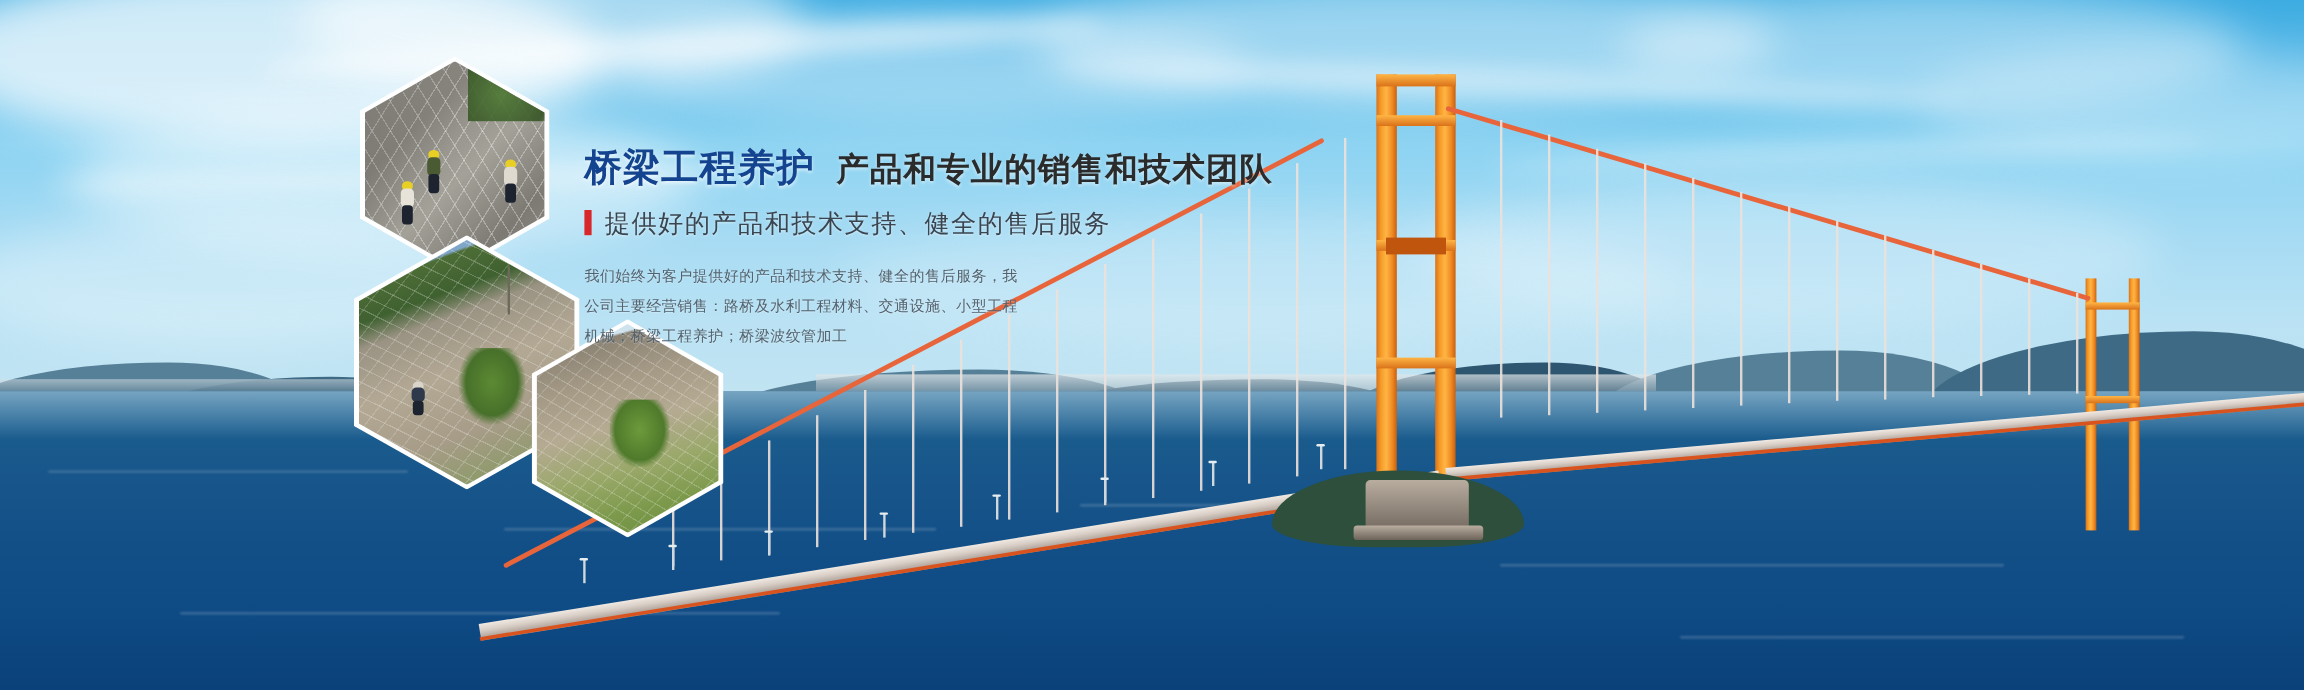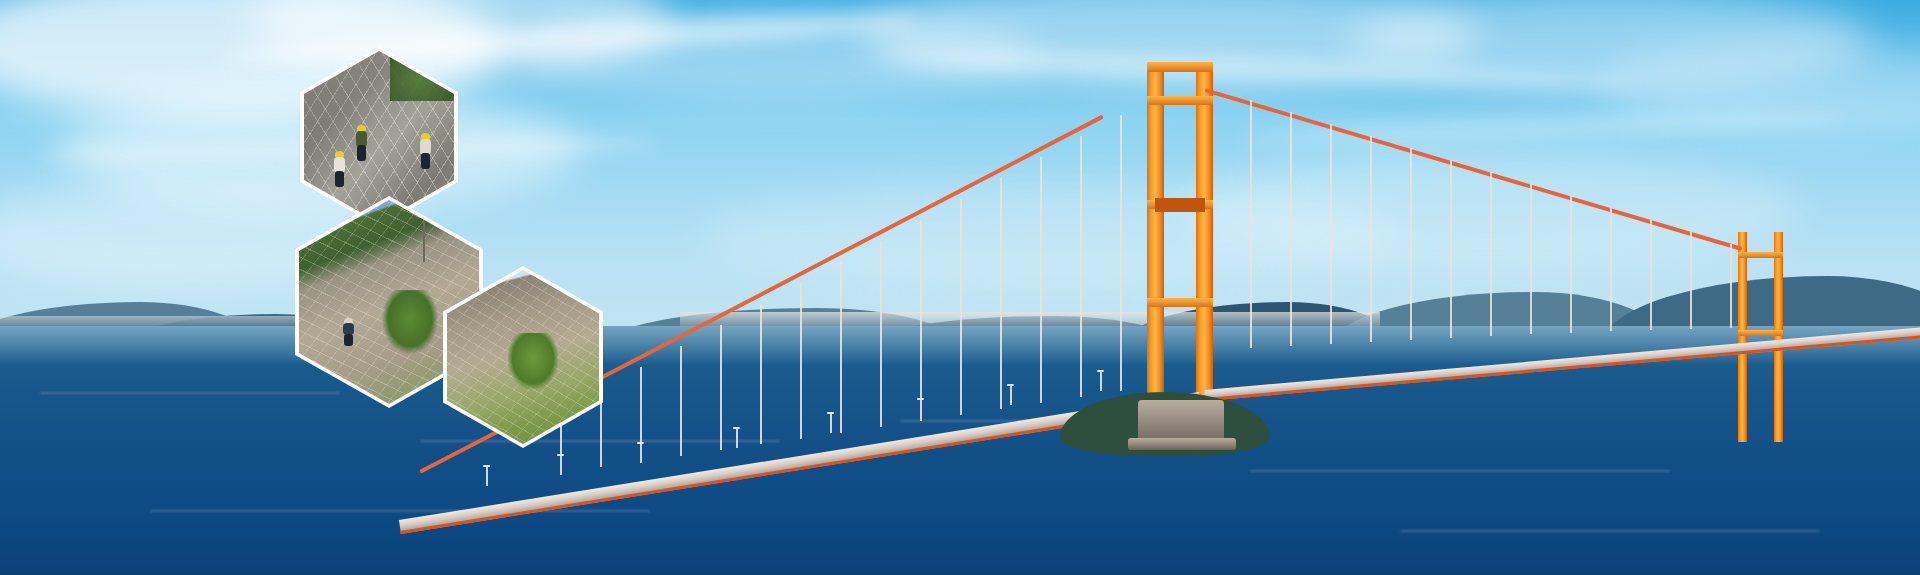--- a/index.html
+++ b/index.html
@@ -352,14 +352,27 @@
   </div>
 
   <div class="hex" style="left:443px;top:266px;width:160px;height:182px;">
     <div class="hex-inner">
       <div class="photo3">
         <div class="p3-tree"></div>
       </div>
     </div>
   </div>
 
+  <div class="textblock">
+
+    <div class="headline">
+      <span class="h-blue">桥梁工程养护</span><span class="h-dark">产品和专业的销售和技术团队</span>
+    </div>
+
+    <div class="subline">
+      <div class="redbar"></div>
+      <div class="subtext">提供好的产品和技术支持、健全的售后服务</div>
+    </div>
+
+    <div class="body-copy">我们始终为客户提供好的产品和技术支持、健全的售后服务，我公司主要经营销售：路桥及水利工程材料、交通设施、小型工程机械；桥梁工程养护；桥梁波纹管加工</div>
+  </div>
 
 </div>
 
 </body></html>

